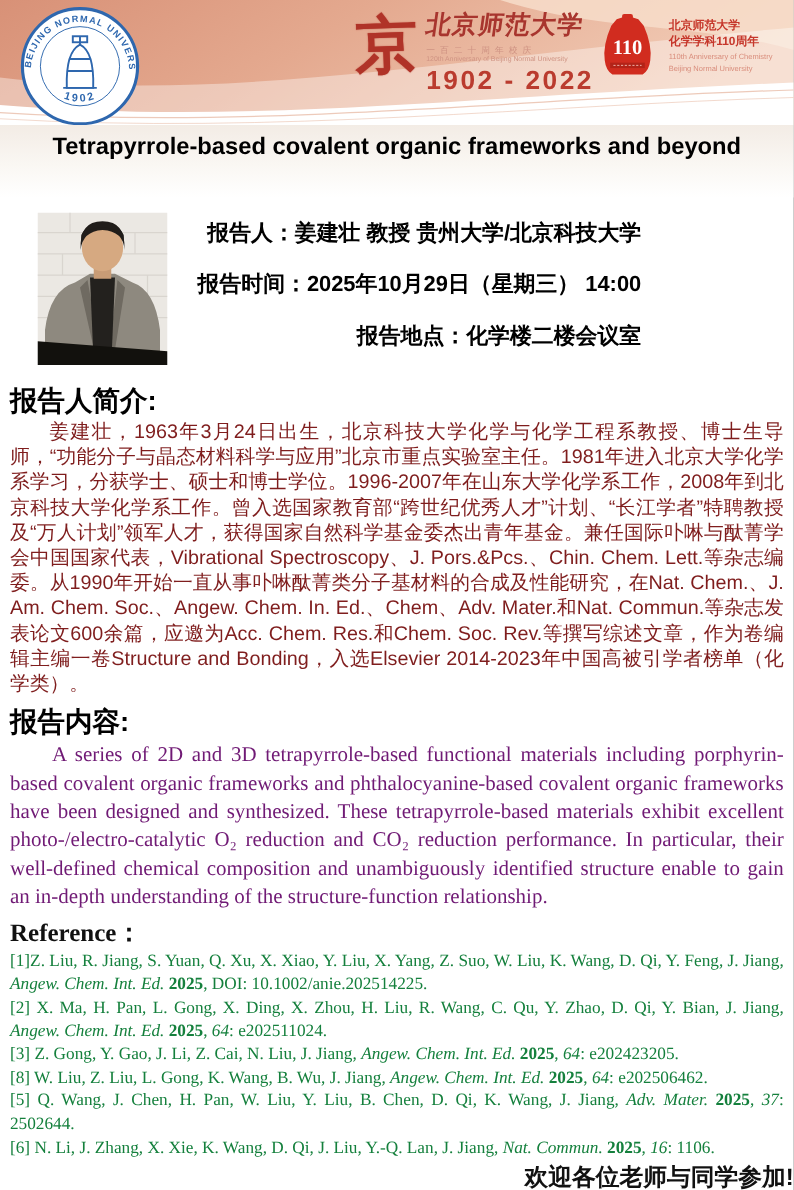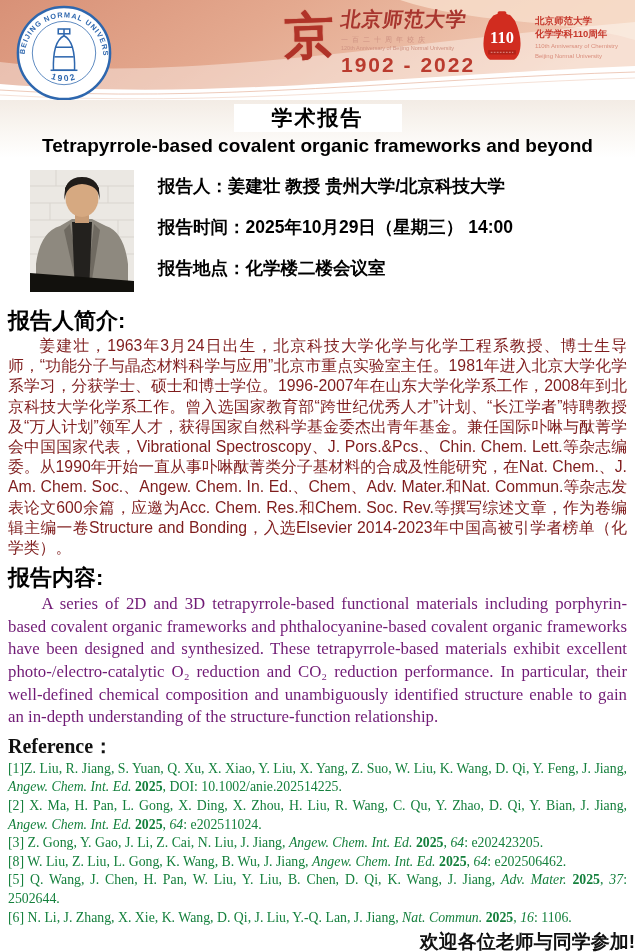--- a/index.html
+++ b/index.html
@@ -35,21 +35,21 @@
   }
   .title-cn{
     display:inline-block; background:#ffffff; padding:0 38px;
     font-size:21px; font-weight:bold; letter-spacing:2px; color:#000;
   }
   .title-en{ font-size:19px; font-weight:bold; color:#000; margin-top:3px; white-space:nowrap; }
   
   .speaker-row{ display:flex; padding:12px 10px 4px 30px; }
   .photo{ width:104px; height:122px; flex:0 0 auto; }
   .speaker-info{ margin-left:24px; padding-top:4px; }
-  .sp-line{ font-size:17.5px; font-weight:bold; color:#000; margin-bottom:17px; white-space:nowrap; }
+  .sp-line{ font-size:17.5px; font-weight:bold; color:#000; margin-bottom:17px; white-space:nowrap;text-align:right; }
   
   .section{ padding:0 8px; }
   .sec-head{ font-size:22px; font-weight:bold; color:#000; margin-top:5px; }
   .bio-text{
     font-size:15.8px; line-height:20.2px; text-align:justify;
     text-indent:2em; color:#7f1d1d;
   }
   .sec-head-serif{ font-family:"Liberation Serif", serif; font-size:20px; font-weight:bold; margin-top:4px;}
   .content-text{
     font-family:"Liberation Serif", serif; font-size:16.8px; line-height:22.6px;
@@ -127,21 +127,20 @@
       <div class="anniv-col">
         <div class="anniv-cn">北京师范大学</div>
         <div class="anniv-cn">化学学科110周年</div>
         <div class="anniv-en">110th Anniversary of Chemistry</div>
         <div class="anniv-en">Beijing Normal University</div>
       </div>
     </div>
   </div>
 
   <div class="title-zone">
-    <div class="title-cn">学术报告</div>
     <div class="title-en">Tetrapyrrole-based covalent organic frameworks and beyond</div>
   </div>
 
   <div class="speaker-row">
     <svg class="photo" viewBox="0 0 104 122">
       <rect x="0" y="0" width="104" height="122" fill="#ebe8e3"></rect>
       <g stroke="#d9d5cf" stroke-width="1">
         <line x1="0" y1="16" x2="104" y2="16"></line>
           <line x1="0" y1="33" x2="104" y2="33"></line>
         <line x1="0" y1="50" x2="104" y2="50"></line>

